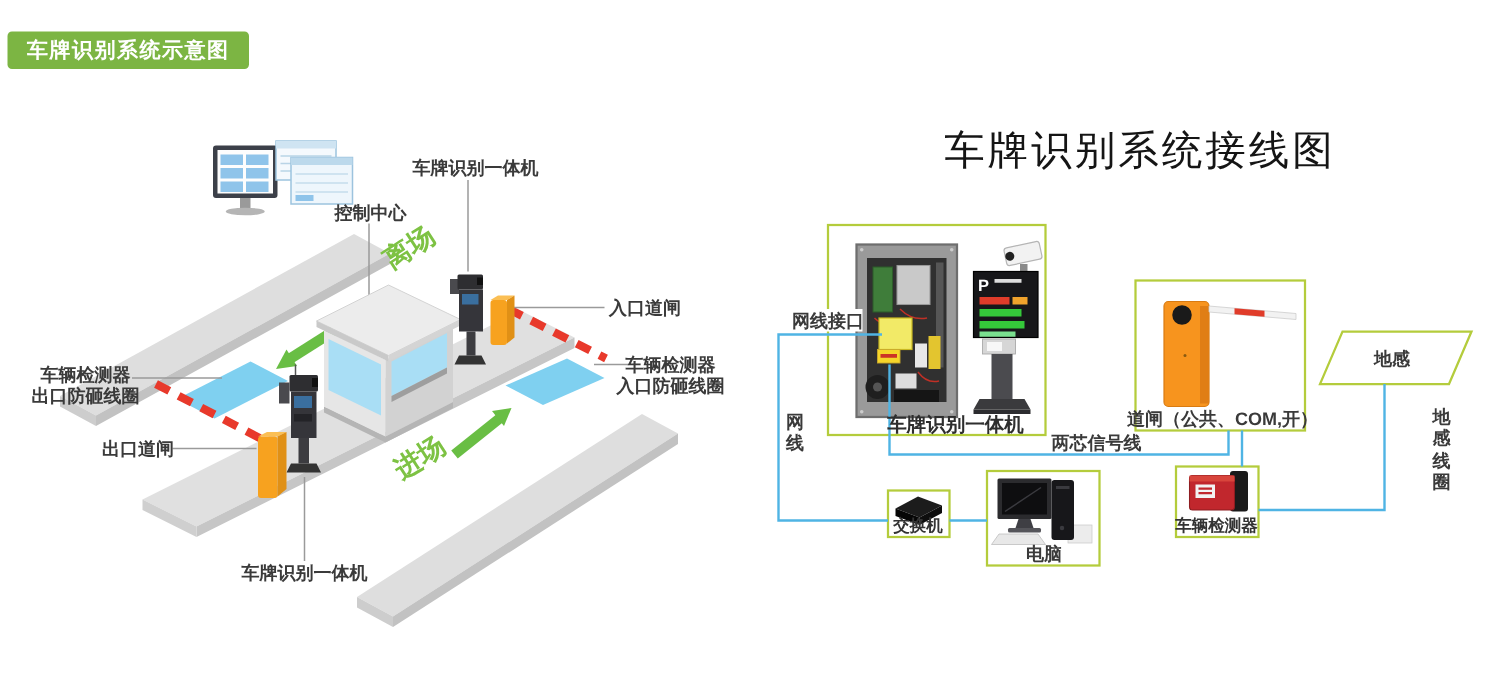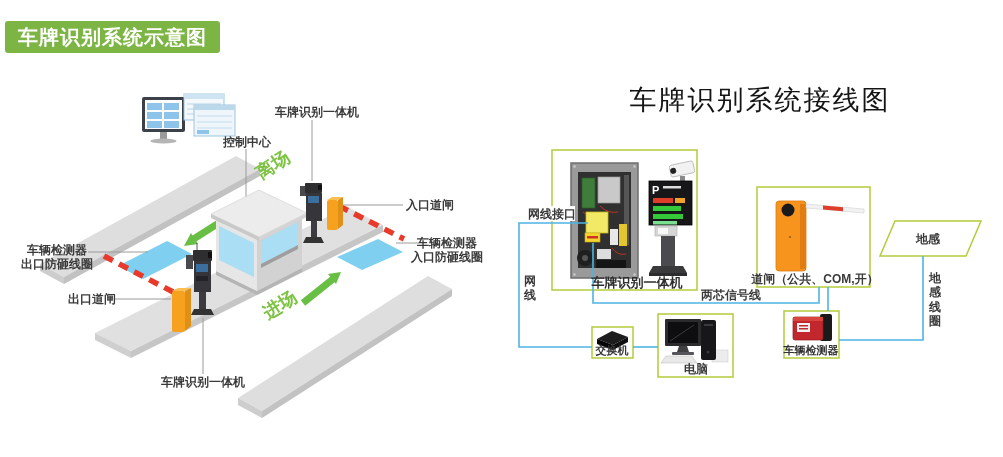--- a/index.html
+++ b/index.html
@@ -3,28 +3,28 @@
 <meta charset="utf-8">
 <style>
   html,body{margin:0;padding:0;background:#fff;}
   #stage{position:relative;width:1003px;height:457px;background:#ffffff;overflow:hidden;
          font-family:"Liberation Sans","DejaVu Sans",sans-serif;}
   #scene{position:absolute;left:0;top:0;}
   svg text{font-family:"Liberation Sans","DejaVu Sans",sans-serif;}
   .lbl{font-size:12px;font-weight:600;fill:#3a3a3a;}
   .lbl-sm{font-size:11px;font-weight:600;fill:#333;}
   .badge{position:absolute;left:5px;top:21px;background:#7cb543;color:#fff;
-         font-size:20px;font-weight:bold;letter-spacing:1px;padding:4px 13px;
+         font-size:14px;font-weight:bold;letter-spacing:1px;padding:4px 13px;
          border-radius:3px;line-height:1.2;}
   .rtitle{position:absolute;left:600px;top:82px;width:320px;text-align:center;
           color:#151515;font-size:27px;font-weight:normal;letter-spacing:2px;}
   .vlabel{position:absolute;width:16px;font-size:12px;font-weight:600;color:#3a3a3a;
           line-height:1.2;word-break:break-all;text-align:center;}
   #vnet{left:522px;top:274px;}
-  #vcoil{left:927px;top:271px;}
+  #vcoil{left:953px;top:271px;}
 </style>
 </head>
 <body>
 
 <div id="stage">
 
   <svg id="scene" width="1003" height="457" viewBox="0 0 1003 457">
 
     <g>
 

